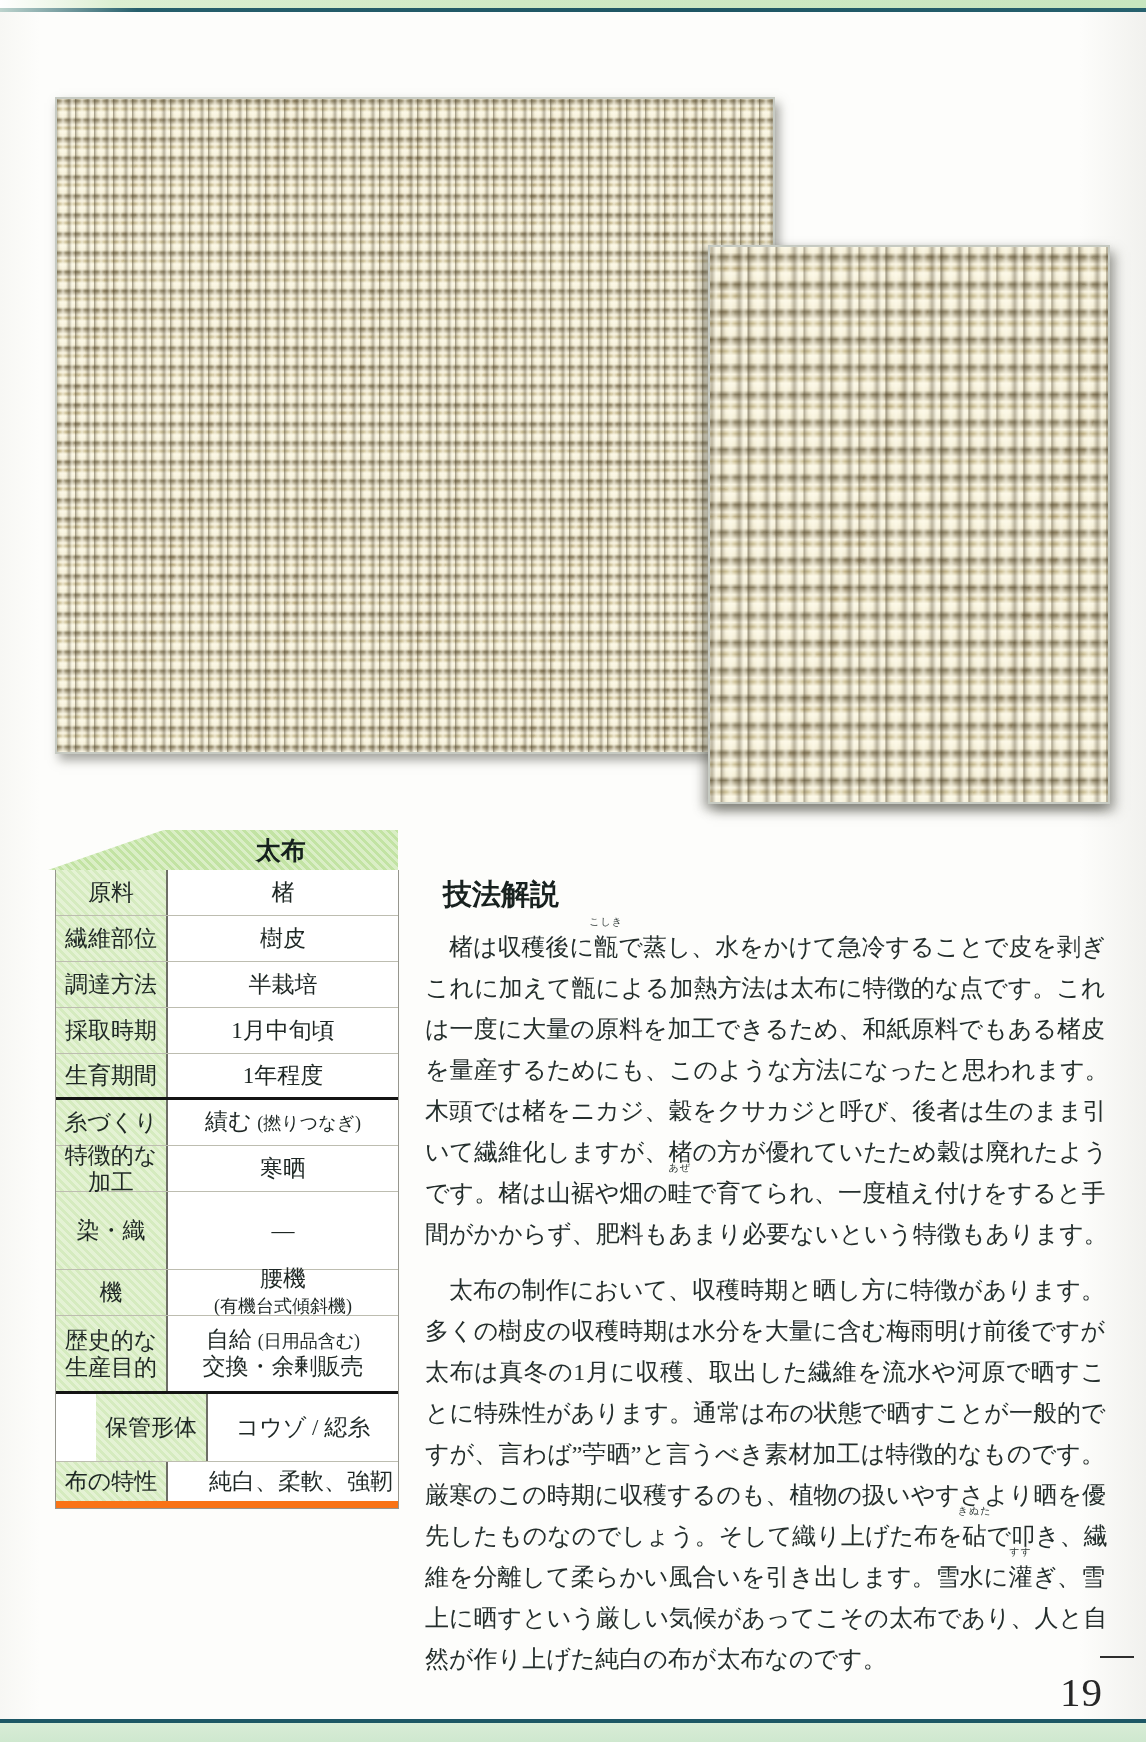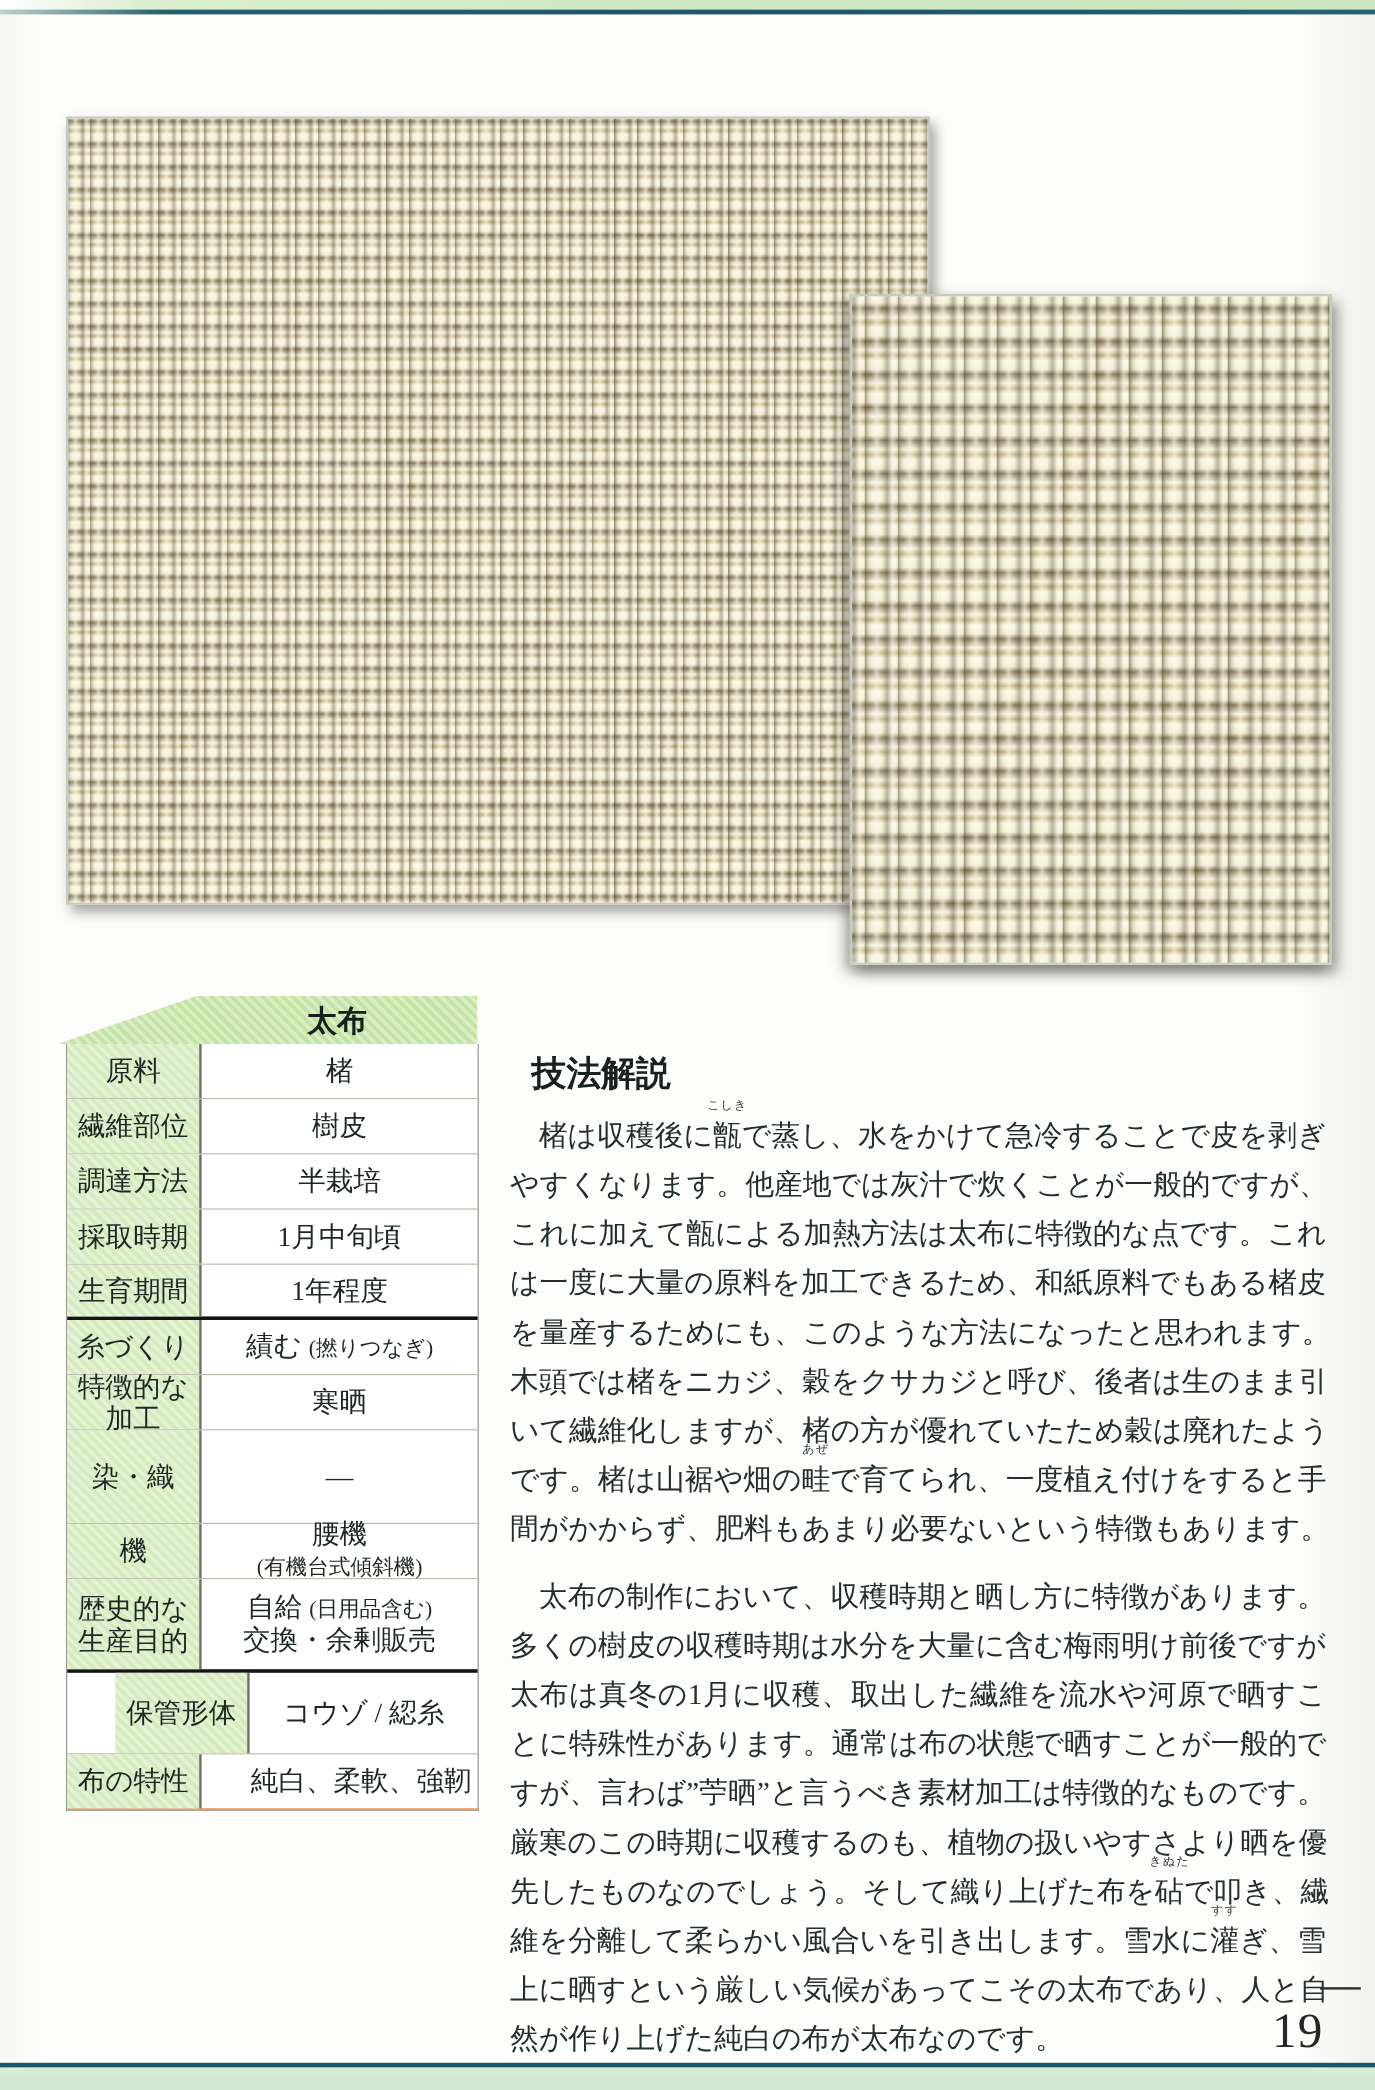--- a/index.html
+++ b/index.html
@@ -52,21 +52,21 @@
   .spec-header { position:absolute; left:48px; top:830px; width:350px; height:40px;
     clip-path:polygon(0 100%,33% 0,100% 0,100% 100%);
     background:repeating-linear-gradient(45deg,#daeec6 0 3px,#c2e3a3 3px 6px); }
   .spec-header span { position:absolute; left:33%; width:67%; top:4px; text-align:center;
     font-family:"Liberation Sans","DejaVu Sans",sans-serif;
     font-weight:700; font-size:25px; color:#15201d; }
   .spec-body { position:absolute; left:55px; top:870px; width:342px;
     border:1px solid #96968e; border-top:none; background:#ffffff;
     font-size:23px; color:#1e2724; }
   .spec-row { display:flex; height:46px; border-bottom:1px solid #bdbdb0; box-sizing:border-box; }
-  .spec-row:last-child { border-bottom:1px solid #f97316;gap:36px; }
+  .spec-row:last-child { border-bottom:7px solid #f97316;gap:36px; }
   .spec-row:nth-child(5), .spec-row:nth-child(10) { border-bottom:3px solid #141414; }
   .spec-row:nth-child(8), .spec-row:nth-child(10) { height:78px; }
   .spec-row:nth-child(11) { height:68px;padding-left:40px; }
   .spec-row:nth-child(13) { height:50px; }
   .spec-label { width:112px; flex:none; box-sizing:border-box;
     border-right:2px solid #6e6e66;
     background:repeating-linear-gradient(45deg,#e4f2d4 0 3px,#d5ebbf 3px 6px);
     display:flex; flex-direction:column; align-items:center; justify-content:center;
     line-height:27px; text-align:center; }
   .spec-value { flex:1; display:flex; flex-direction:column; align-items:center; justify-content:center;
@@ -210,21 +210,20 @@
           <div><span>純白、柔軟、強靭</span></div>
         </div>
       </div>
     </div>
 
   <div class="article">
     <h2>技法解説</h2>
     <div id="article-body">
         <div>
           <div class="tline">　楮は収穫後に<ruby>甑<rt>こしき</rt></ruby>で蒸し、水をかけて急冷することで皮を剥ぎ</div>
-          <div class="tline">やすくなります。他産地では灰汁で炊くことが一般的ですが、</div>
           <div class="tline">これに加えて甑による加熱方法は太布に特徴的な点です。これ</div>
           <div class="tline">は一度に大量の原料を加工できるため、和紙原料でもある楮皮</div>
           <div class="tline">を量産するためにも、このような方法になったと思われます。</div>
           <div class="tline">木頭では楮をニカジ、穀をクサカジと呼び、後者は生のまま引</div>
           <div class="tline">いて繊維化しますが、楮の方が優れていたため穀は廃れたよう</div>
           <div class="tline">です。楮は山裾や畑の<ruby>畦<rt>あぜ</rt></ruby>で育てられ、一度植え付けをすると手</div>
           <div class="tline endline">間がかからず、肥料もあまり必要ないという特徴もあります。</div>
         </div>
         <div class="para2">
           <div class="tline">　太布の制作において、収穫時期と晒し方に特徴があります。</div>

